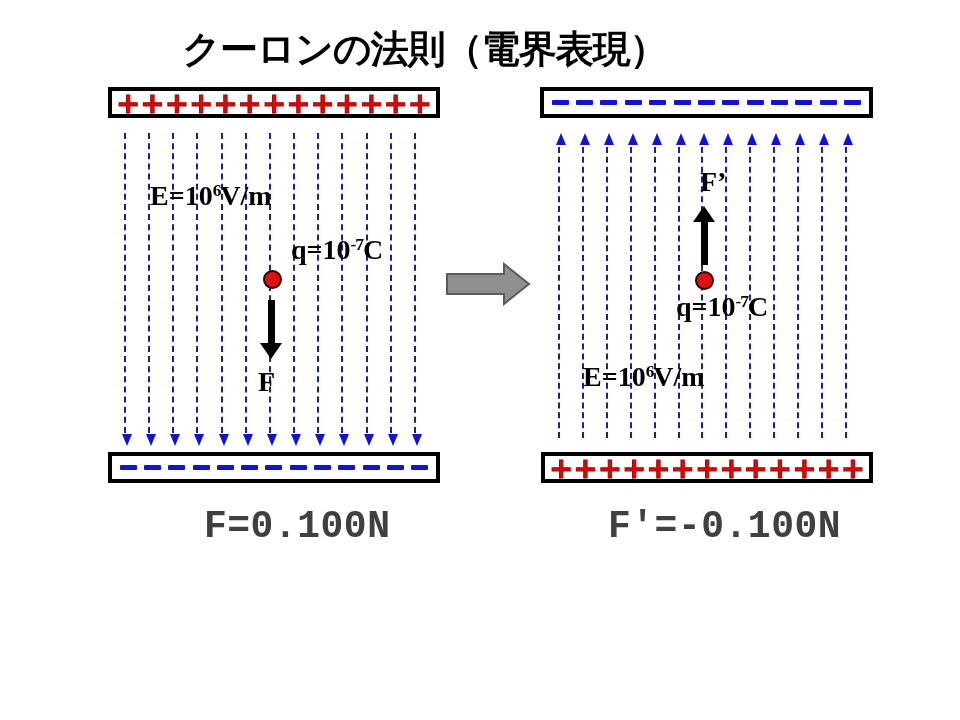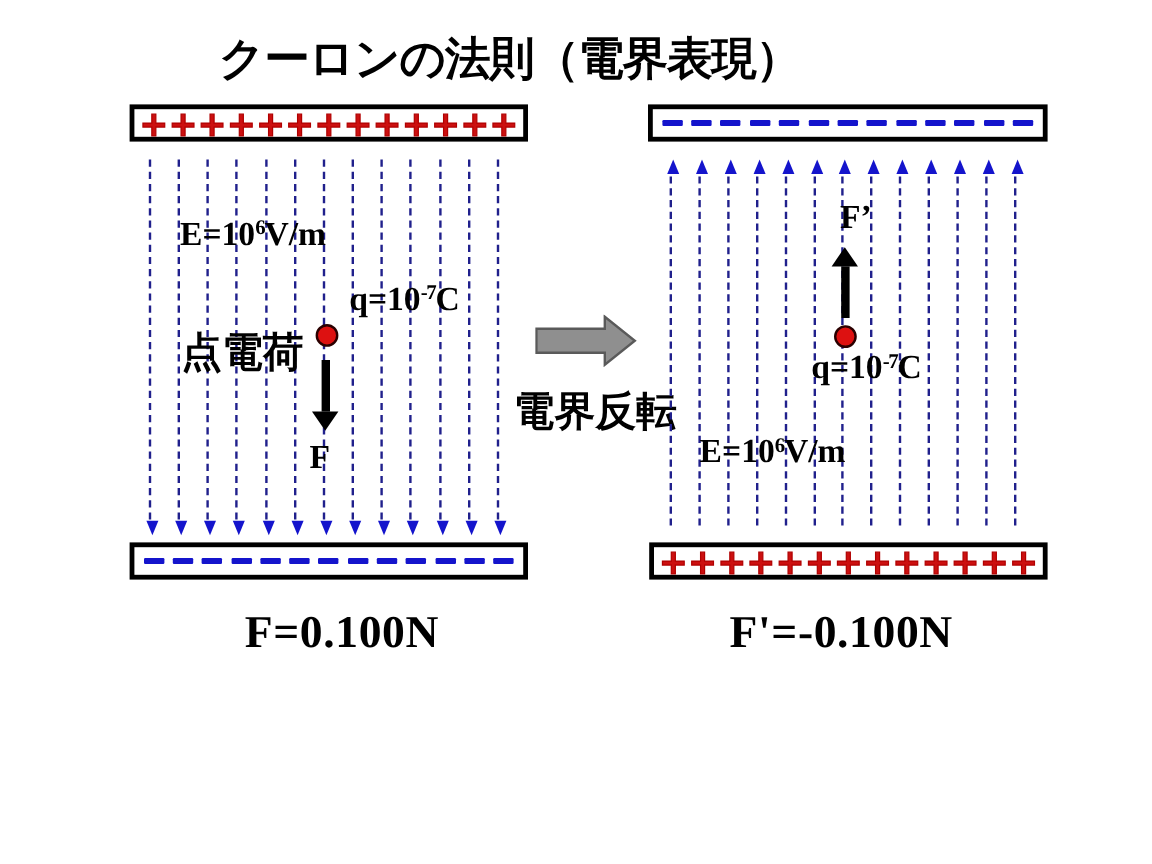--- a/index.html
+++ b/index.html
@@ -41,21 +41,21 @@
   .formula{
     font-family:"Liberation Serif",serif;font-weight:bold;color:#000;
     font-size:28px;white-space:nowrap;
   }
   .formula sup{font-size:0.62em;vertical-align:0.5em;letter-spacing:-1px;}
   .jp{
     font-family:"Liberation Sans",sans-serif;font-weight:bold;color:#000;
     font-size:34px;white-space:nowrap;
   }
   .result{
-    font-family:Liberation Serif, serif;font-weight:bold;color:#000000;
+    font-family:Liberation Mono, monospace;font-weight:bold;color:#404040;
     font-size:38px;white-space:nowrap;letter-spacing:0.5px;
   }
   
   .charge{
     box-sizing:border-box;width:19px;height:19px;border-radius:50%;
     background:#dd1111;border:2px solid #2a0000;
   }
   
   .varrow{width:22px;}
   .varrow .shaft{width:7px;height:43px;background:#000;margin:0 auto;}
@@ -103,21 +103,20 @@
     </div>
 
   <div class="abs formula" style="left:150px;top:180px;">
     <span>E=10</span><sup>6</sup><span>V/m</span>
   </div>
 
   <div class="abs formula" style="left:291px;top:234px;">
     <span>q=10</span><sup>-7</sup><span>C</span>
   </div>
 
-  <div class="abs jp" style="left:151px;top:271px;">点電荷</div>
 
   <div class="abs charge" style="left:263px;top:270px;"></div>
 
   <div class="abs varrow down" style="left:260px;top:300px;">
     <div class="shaft"></div>
     <div class="head"></div>
   </div>
 
   <div class="abs formula" style="left:258px;top:366px;">F</div>
 
@@ -135,21 +134,20 @@
       <span class="sym">−</span>
       <span class="sym">−</span>
       <span class="sym">−</span>
     </div>
 
   <div class="abs result" style="left:204px;top:505px;">F=0.100N</div>
 
   <svg class="abs" style="left:446px;top:262px;" width="85" height="44" viewBox="0 0 85 44">
     <polygon points="1,12 58,12 58,2 83,22 58,42 58,32 1,32" fill="#8f8f8f" stroke="#5a5a5a" stroke-width="2" stroke-linejoin="miter"></polygon>
   </svg>
-  <div class="abs jp" style="left:428px;top:320px;">電界反転</div>
 
   <div class="abs plate minus" style="left:540px;top:87px;width:333px;">
       <span class="sym">−</span>
       <span class="sym">−</span>
       <span class="sym">−</span>
       <span class="sym">−</span>
       <span class="sym">−</span>
       <span class="sym">−</span>
       <span class="sym">−</span>
       <span class="sym">−</span>

